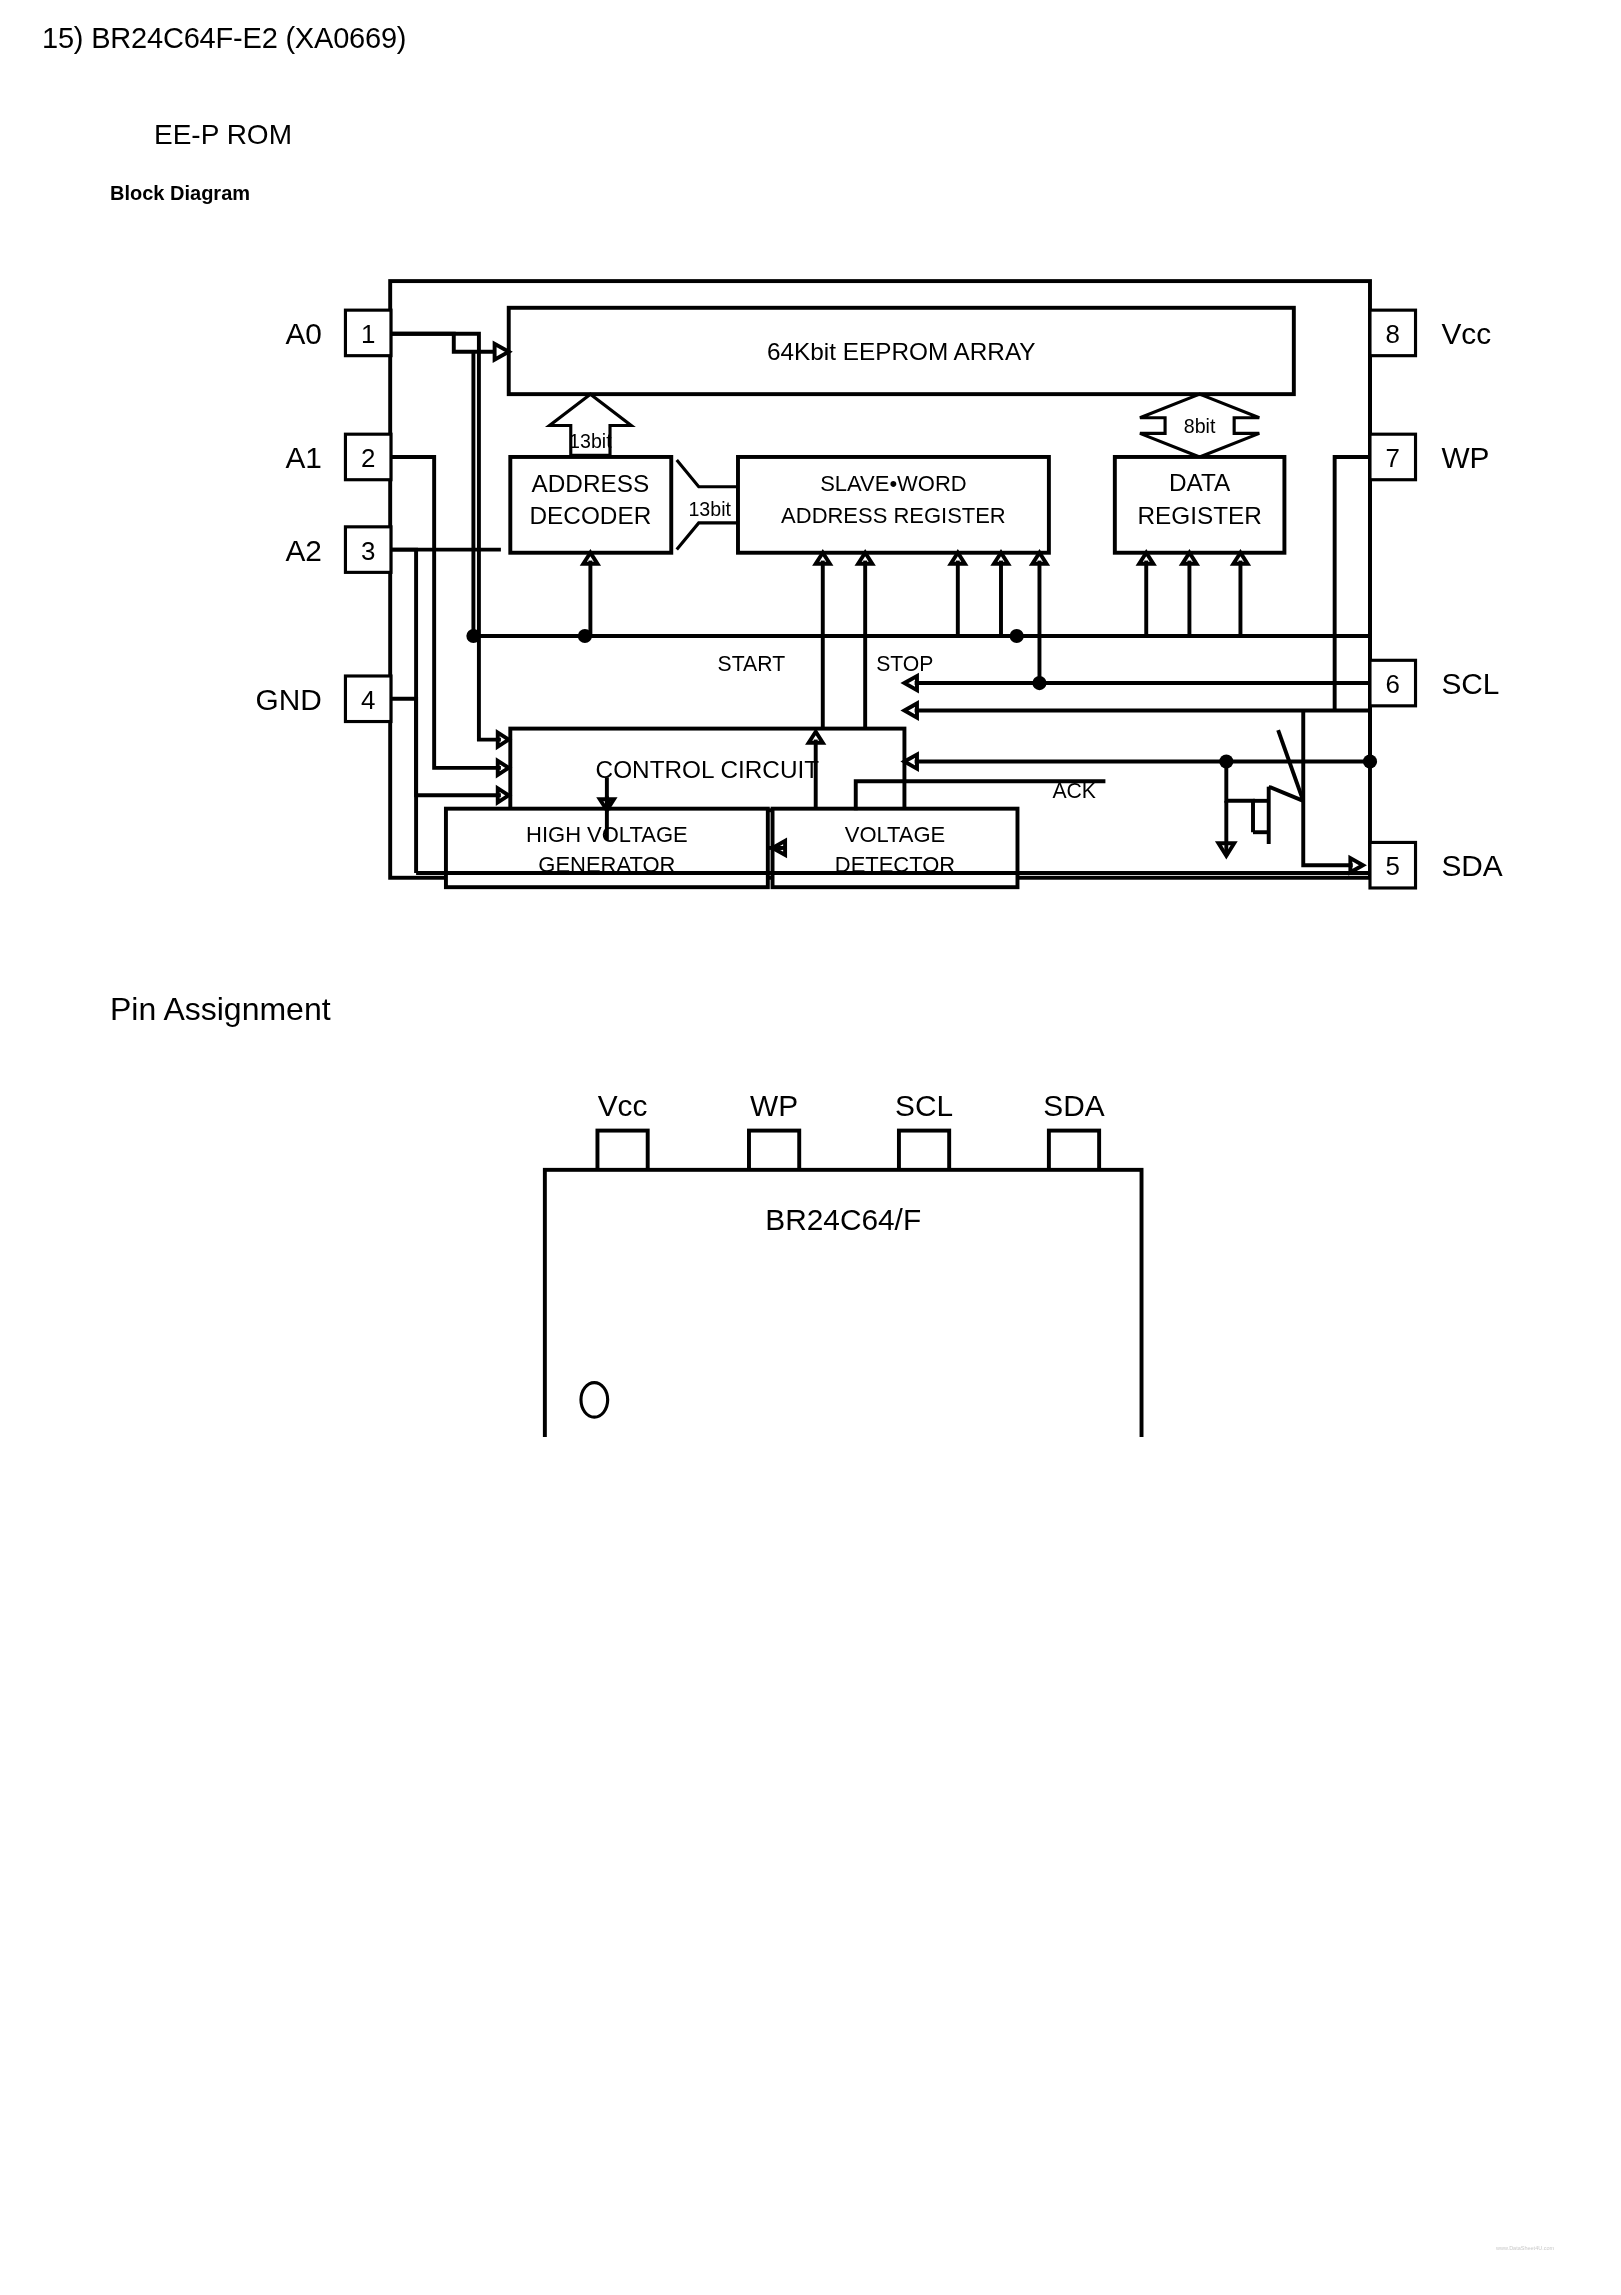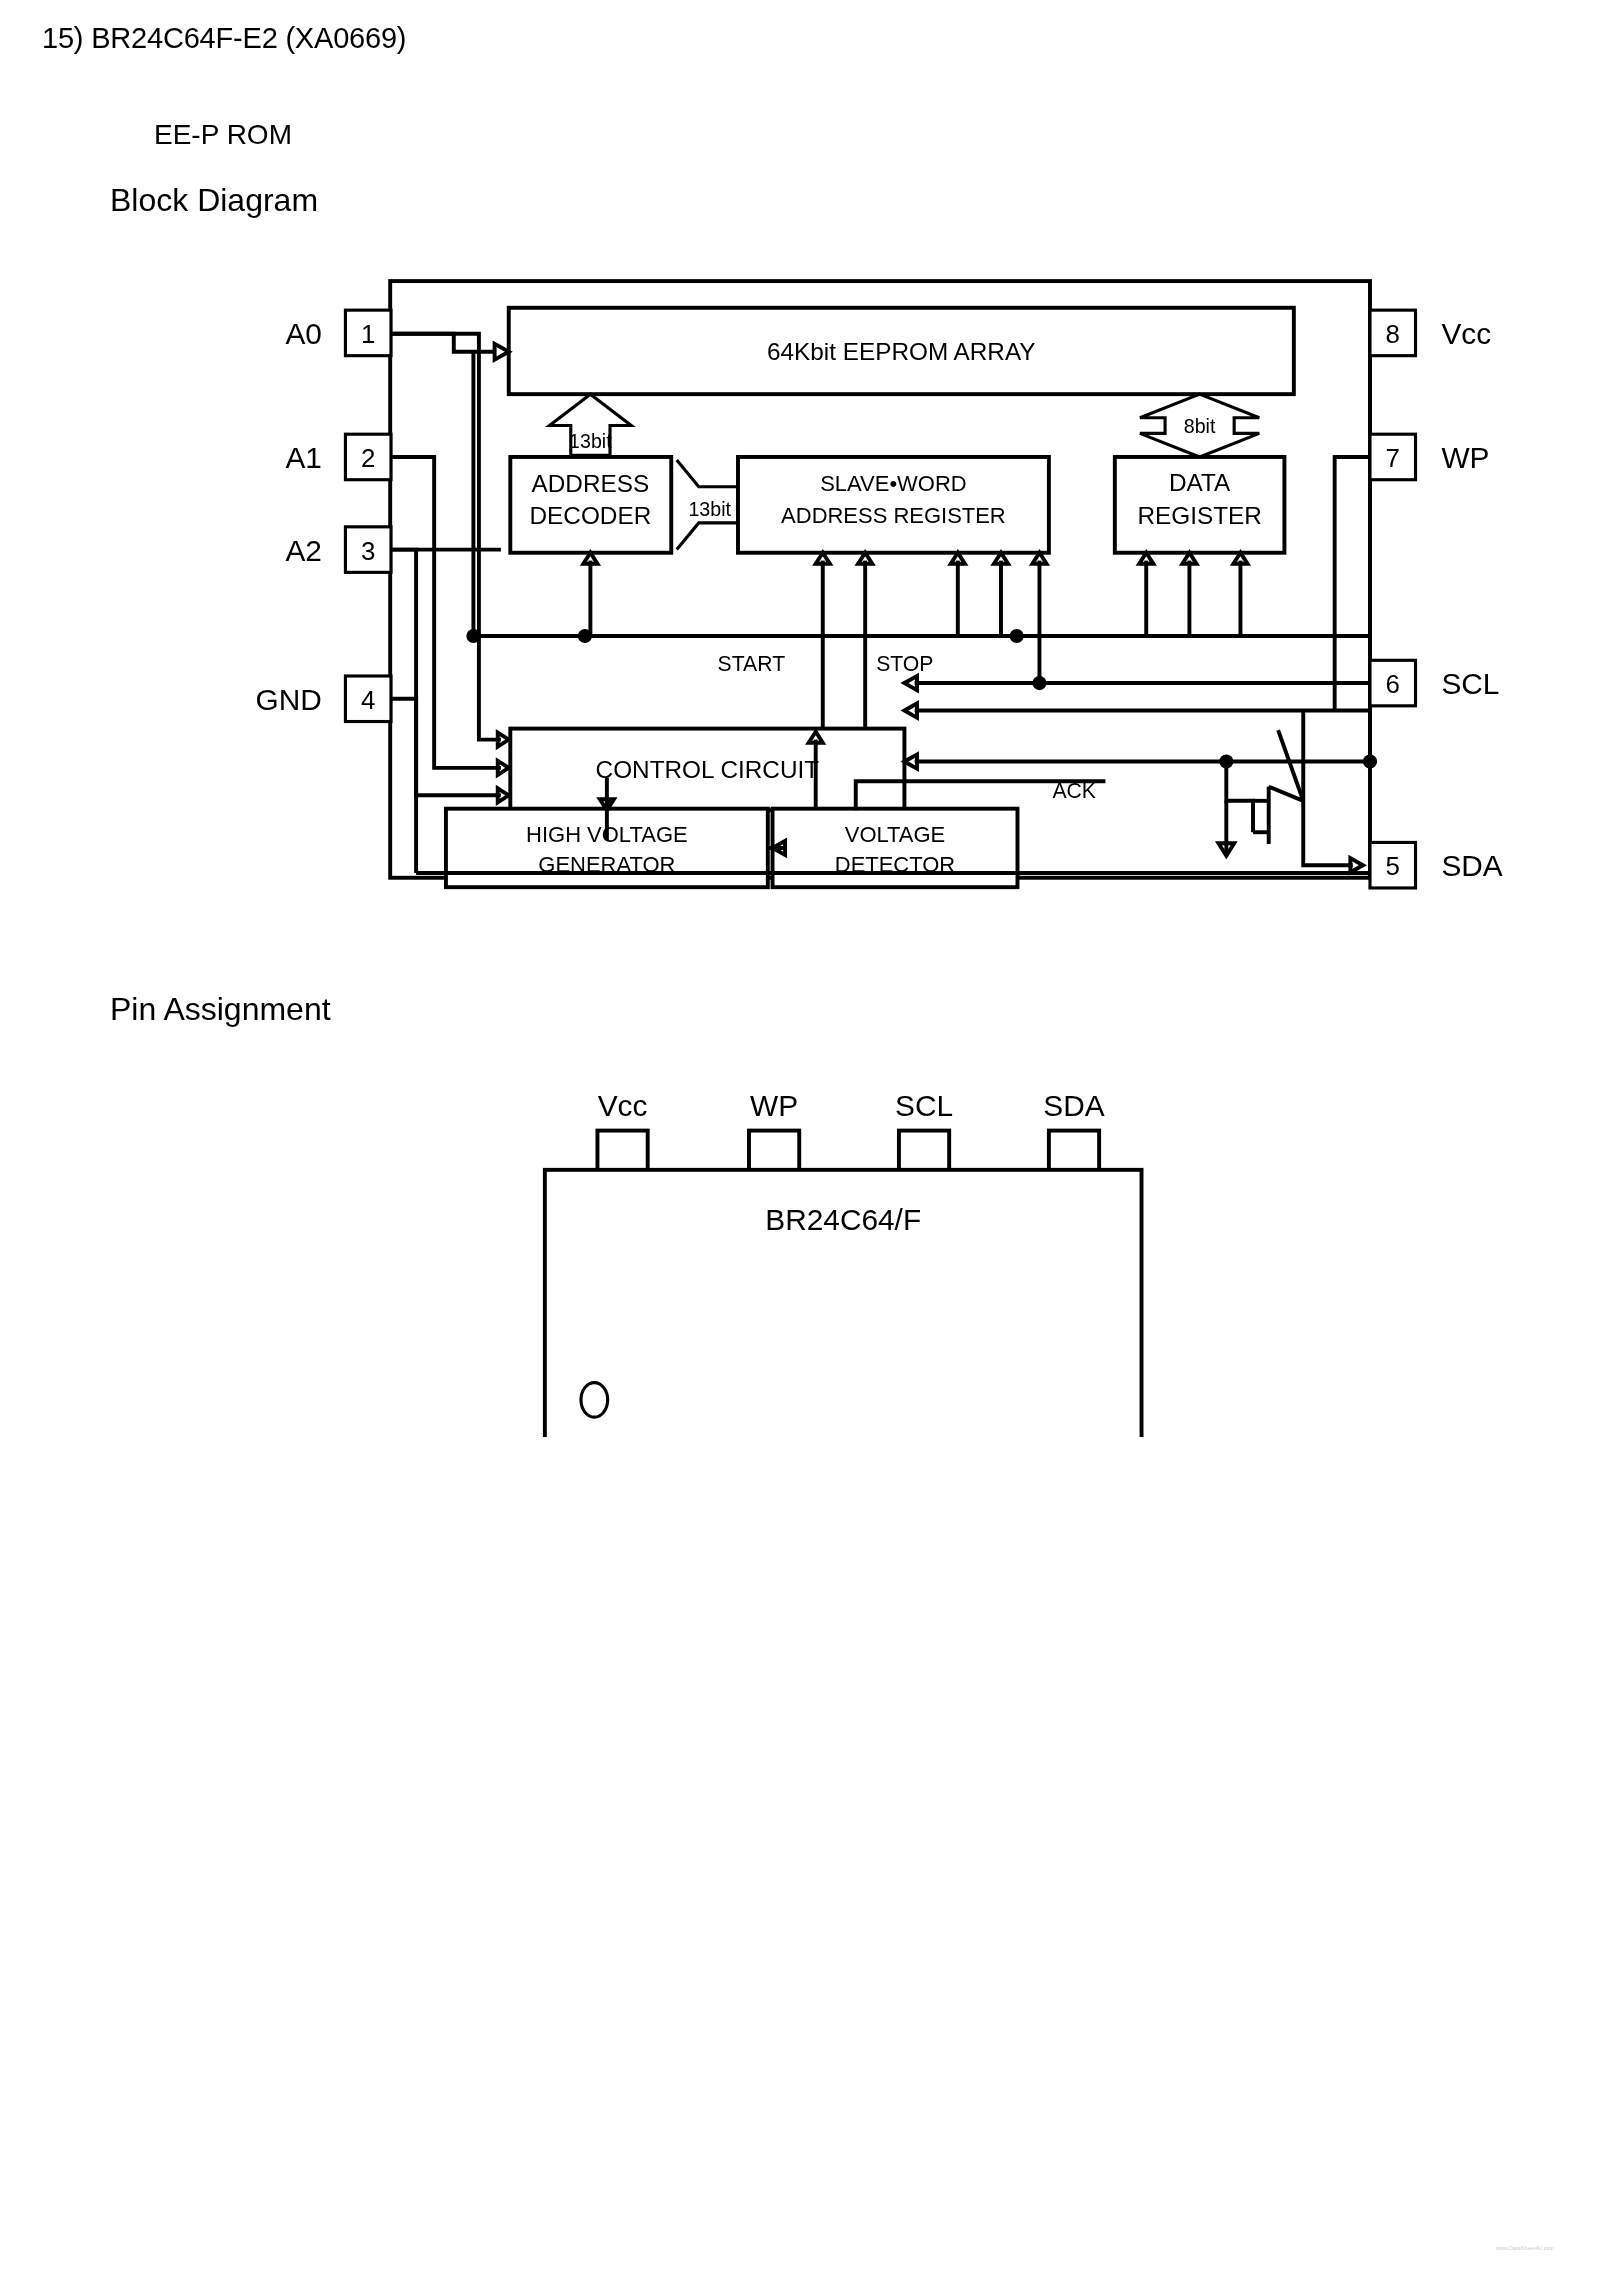--- a/index.html
+++ b/index.html
@@ -34,22 +34,23 @@
     left: 110px;
     top: 119px;
     font-size: 28px;
     white-space: nowrap;
     margin-left: 44px;
   }
   #subtitle-block {
     position: absolute;
     left: 110px;
     top: 182px;
-    font-size: 32px;
-    white-space: nowrap;
+    font-size: 20px;
+    white-space: nowrap;
+    font-weight: bold;
   }
   #subtitle-pin {
     position: absolute;
     left: 110px;
     top: 991px;
     font-size: 32px;
     white-space: nowrap;
   }
   #block-diagram-svg {
     position: absolute;

